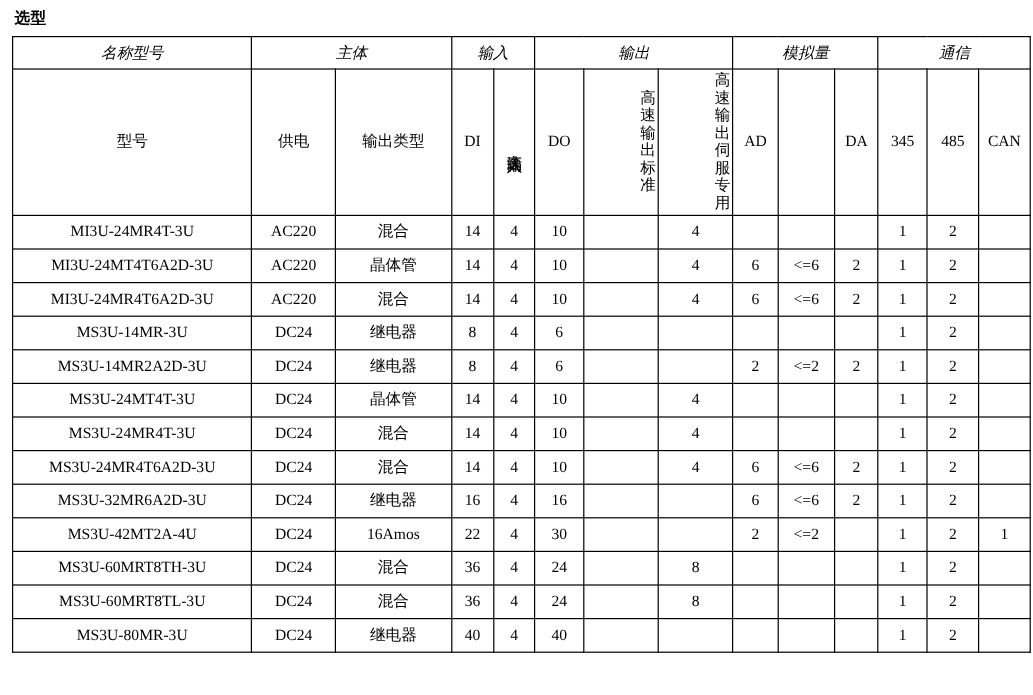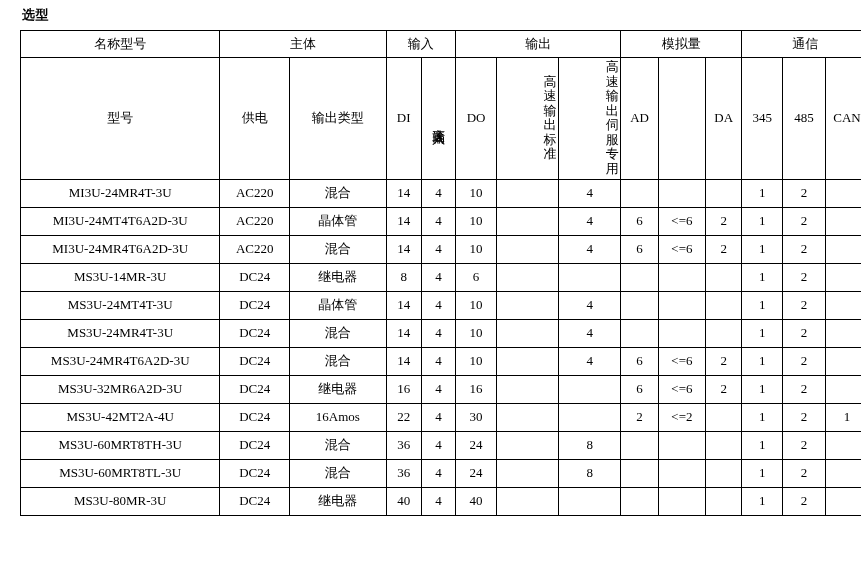--- a/index.html
+++ b/index.html
@@ -12,21 +12,21 @@
     height: 579px;
     font-family: "Liberation Serif", "DejaVu Serif", serif;
     color: #000000;
     font-size: 13px;
   }
   .page {
     position: relative;
     width: 861px;
     height: 579px;
     box-sizing: border-box;
-    padding: 4px 6px 0 20px;
+    padding: 4px 6px 0 10px;
   }
   .doc-title {
     font-family: "Liberation Sans", sans-serif;
     font-size: 13px;
     font-weight: bold;
     margin: 2px 0 6px 2px;
     letter-spacing: 0.5px;
   }
   table.spec {
     border-collapse: collapse;
@@ -38,20 +38,21 @@
     font-weight: normal;
     font-size: 13px;
     text-align: center;
     vertical-align: middle;
     padding: 2px 1px;
     line-height: 1.15;
     overflow: hidden;
   }
   .grp-row td {
     height: 22px;
+    font-style: italic;
   }
   .hdr-row td {
     height: 96px;
     vertical-align: middle;
   }
   .data-row td {
     height: 23px;
   }
   .model-cell {
     text-align: left;
@@ -199,20 +200,36 @@
           <td></td>
           <td></td>
           <td></td>
           <td></td>
           <td></td>
           <td>1</td>
           <td>2</td>
           <td></td>
         </tr>
         <tr class="data-row">
+          <td class="model-cell">MS3U-14MR2A2D-3U</td>
+          <td>DC24</td>
+          <td>继电器</td>
+          <td>8</td>
+          <td>4</td>
+          <td>6</td>
+          <td></td>
+          <td></td>
+          <td>2</td>
+          <td>&lt;=2</td>
+          <td>2</td>
+          <td>1</td>
+          <td>2</td>
+          <td></td>
+        </tr>
+        <tr class="data-row">
           <td class="model-cell">MS3U-24MT4T-3U</td>
           <td>DC24</td>
           <td>晶体管</td>
           <td>14</td>
           <td>4</td>
           <td>10</td>
           <td></td>
           <td>4</td>
           <td></td>
           <td></td>

